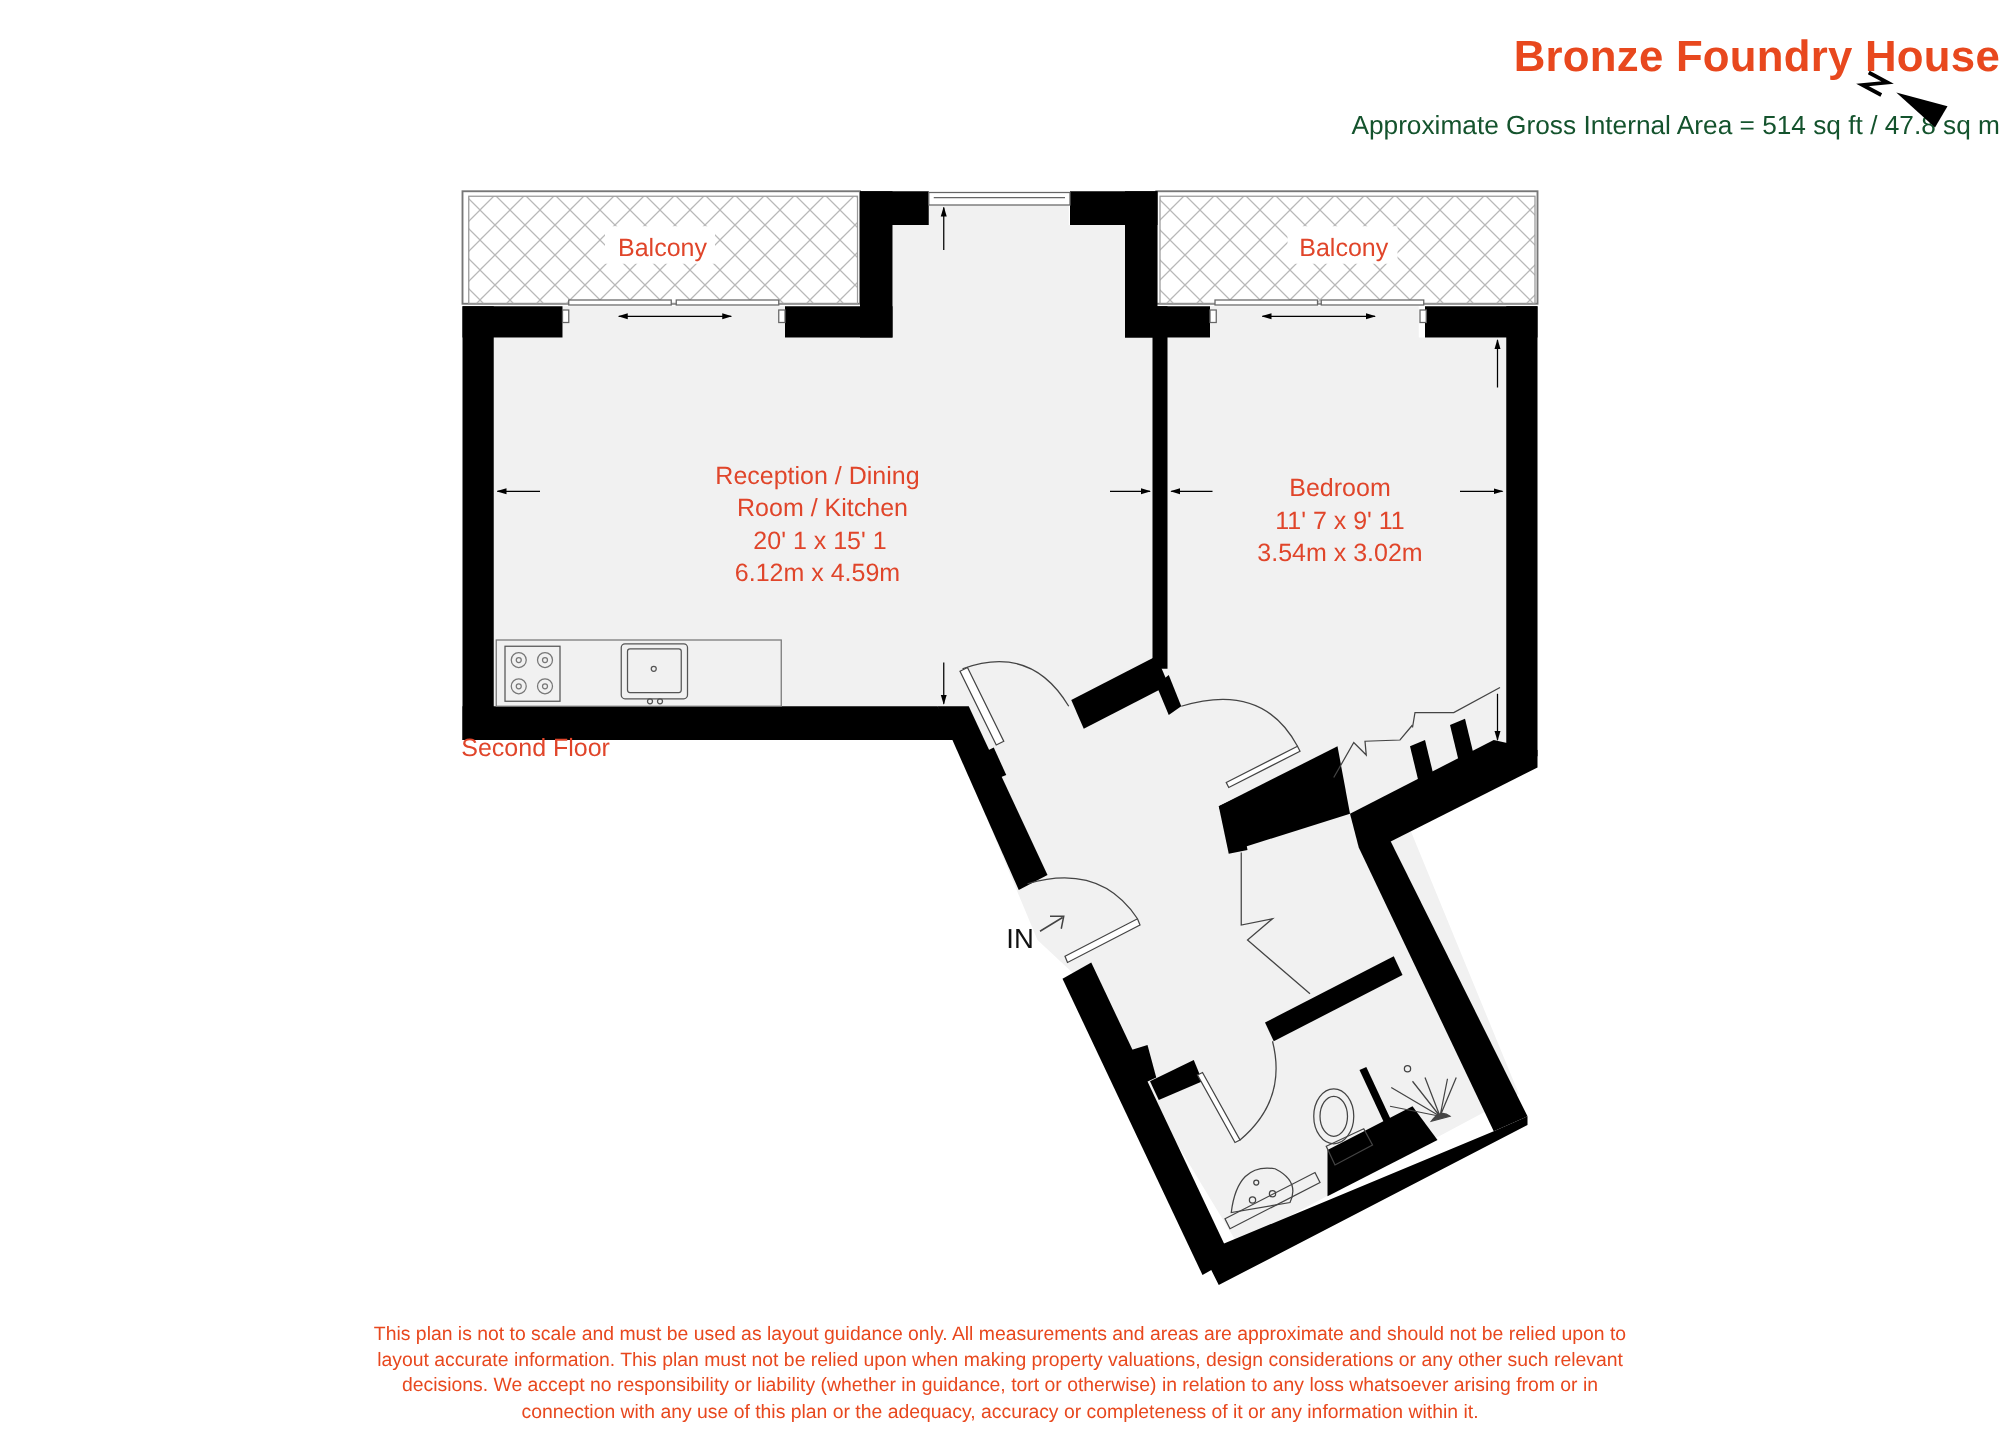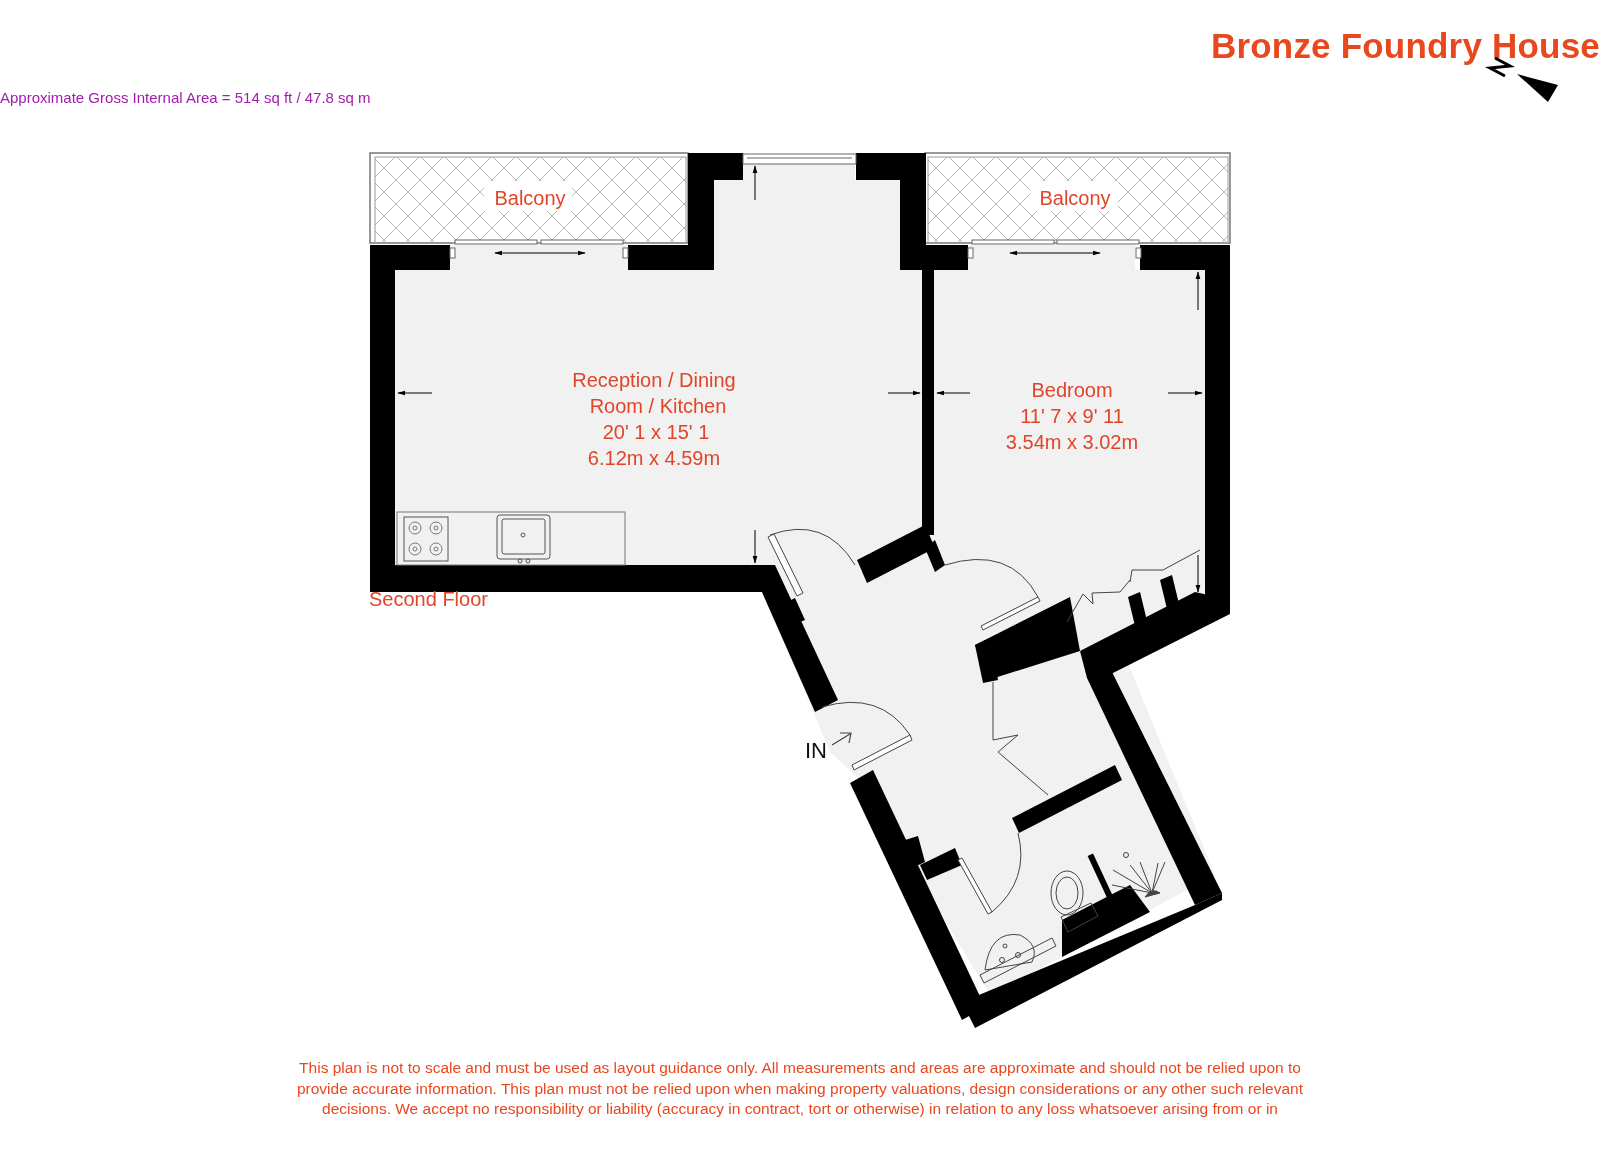--- a/index.html
+++ b/index.html
@@ -1,21 +1,21 @@
 <!DOCTYPE html>
 <html><head>
 <meta charset="utf-8">
 <style>
   html, body { margin:0; padding:0; background:#ffffff; }
   body { width:1600px; height:1156px; position:relative; overflow:hidden;
          font-family:"Liberation Sans", sans-serif; }
   .title { position:absolute; left:0; width:1600px; top:26px; text-align:right;
            font-size:35px; font-weight:bold; color:#e8481e; letter-spacing:0.2px; }
-  .subtitle { position:absolute; left:0; width:1600px; top:89px; text-align:left;
-              font-size:15px; color:#a21caf; }
+  .subtitle { position:absolute; left:0; width:1600px; top:89px; text-align:right;
+              font-size:21px; color:#14532d; }
   .plan { position:absolute; left:0; top:0; }
   .lbl { fill:#e0452a; font-family:"Liberation Sans", sans-serif; font-size:20px; }
   .lbl-dark { fill:#111; font-family:"Liberation Sans", sans-serif; font-size:22px; }
   .disclaimer { position:absolute; left:220px; width:1160px; top:1058px;
                 text-align:center; font-size:15.5px; line-height:20.5px; color:#e8481e; }
   .disclaimer span { display:block; }
   .floor-label { position:absolute; left:369px; top:588px; font-size:20px; color:#e0452a; }
 </style>
 </head>
 <body>
@@ -211,15 +211,16 @@
   <text class="lbl" x="1072" y="423" text-anchor="middle">11' 7 x 9' 11</text>
   <text class="lbl" x="1072" y="449" text-anchor="middle">3.54m x 3.02m</text>
 
   <text class="lbl-dark" x="805" y="758">IN</text>
 </svg>
 
 <div class="floor-label">Second Floor</div>
 
 <div class="disclaimer">
   <span>This plan is not to scale and must be used as layout guidance only. All measurements and areas are approximate and should not be relied upon to</span>
-  <span>provide accurate information. This plan must not be relied upon when making property valuations, design considerations or any other such relevant</span>
-  <span>decisions. We accept no responsibility or liability (accuracy in contract, tort or otherwise) in relation to any loss whatsoever arising from or in</span>
+  <span>layout accurate information. This plan must not be relied upon when making property valuations, design considerations or any other such relevant</span>
+  <span>decisions. We accept no responsibility or liability (whether in guidance, tort or otherwise) in relation to any loss whatsoever arising from or in</span>
+  <span>connection with any use of this plan or the adequacy, accuracy or completeness of it or any information within it.</span>
 </div>
 
 </body></html>

